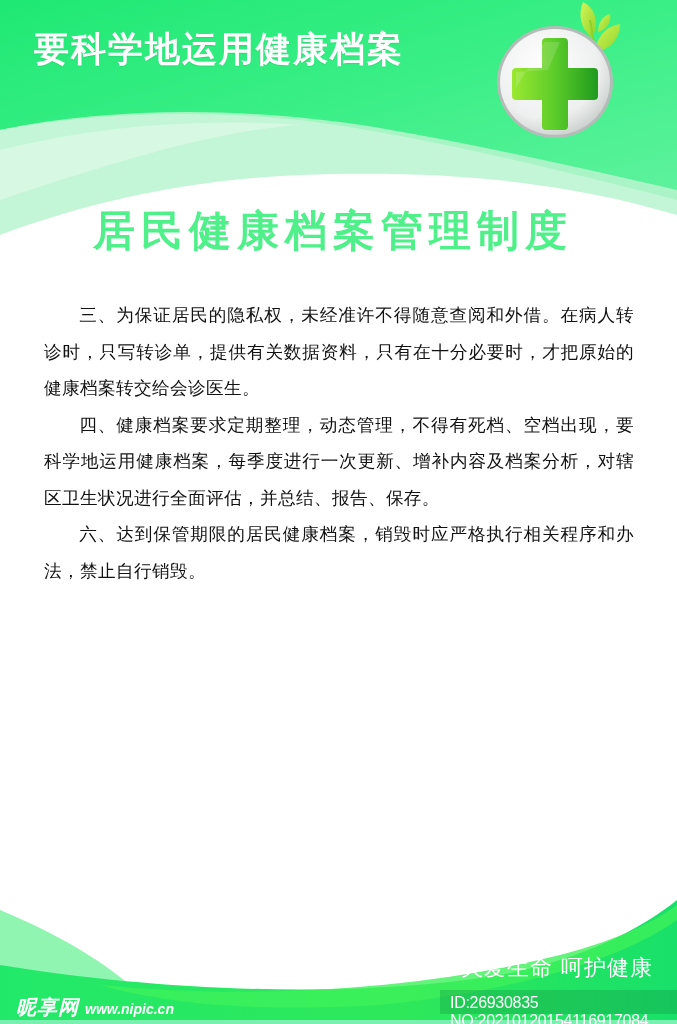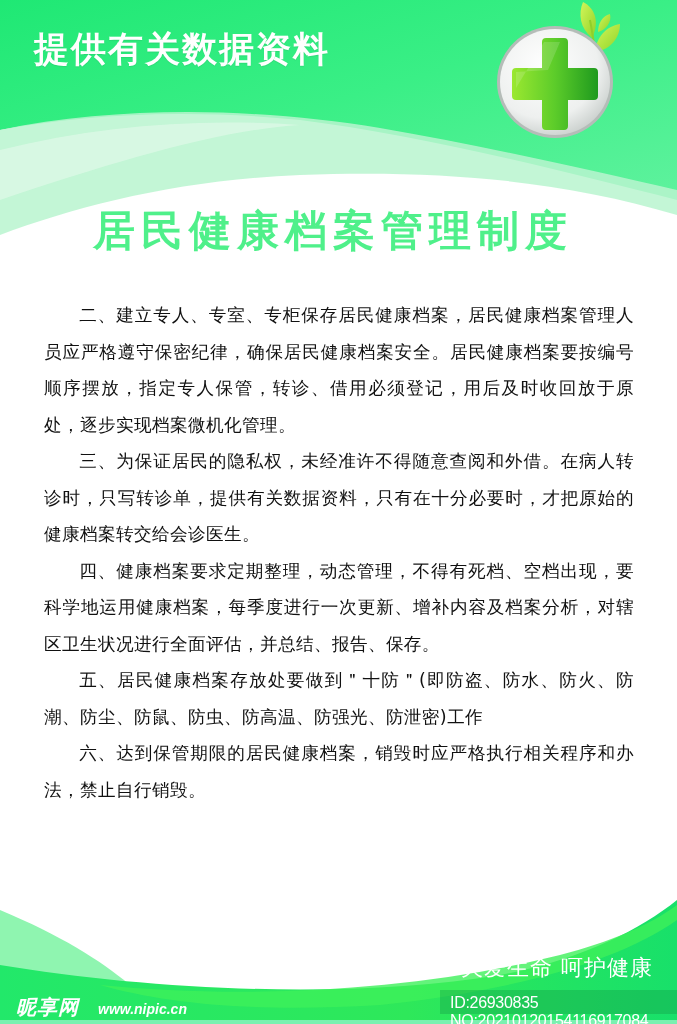--- a/index.html
+++ b/index.html
@@ -41,21 +41,21 @@
       background: rgba(20,150,70,0.35); z-index: 4;
     }
     .id-text {
       position: absolute; left: 450px; top: 994px;
       font-size: 16px; color: #ffffff; z-index: 5; font-family: "Liberation Sans", sans-serif;
       letter-spacing: -0.3px;
     }
     .watermark {
       position: absolute; left: 16px; top: 994px; z-index: 3;
       color: #ffffff; font-weight: bold; font-style: italic;
-      display: flex; align-items: baseline; gap: 19px;
+      display: flex; align-items: baseline; gap: 6px;
     }
     .watermark .wm-brand { font-size: 20px; letter-spacing: 1px; }
     .watermark .wm-url { font-size: 14px; font-family: "Liberation Sans", sans-serif; }
   </style>
 </head>
 <body>
 
 <svg class="bg-svg" viewBox="0 0 677 1024" preserveAspectRatio="none">
   <defs>
     <linearGradient id="topGrad" x1="0" y1="0" x2="1" y2="1">
@@ -75,21 +75,21 @@
   <path d="M0,130 C120,105 260,108 380,128 C480,145 590,170 677,190 L677,215 C560,180 440,170 300,175 C180,180 80,205 0,235 Z" fill="#b9f5cf" opacity="0.85"></path>
   <path d="M0,150 C100,125 200,118 300,125 C220,130 120,160 0,200 Z" fill="#dffae8" opacity="0.7"></path>
 
   <path d="M0,910 C60,935 100,960 130,985 L0,985 Z" fill="#8ff5b0"></path>
 
   <path d="M0,965 C150,990 350,1000 500,975 C580,960 640,930 677,900 L677,1024 L0,1024 Z" fill="url(#botGrad)"></path>
   <path d="M100,985 C250,1000 420,990 560,955 C610,942 650,925 677,905 L677,920 C620,960 520,990 380,1005 C260,1012 170,1005 100,985 Z" fill="#3df05a" opacity="0.8"></path>
   <rect x="0" y="1020" width="677" height="4" fill="#7af0b0"></rect>
 </svg>
 
-<div class="station-name">提供有关数据资料</div>
+<div class="station-name">要科学地运用健康档案</div>
 
 <svg class="logo" viewBox="0 0 150 140">
   <defs>
     <radialGradient id="discGrad" cx="0.4" cy="0.35" r="0.7">
       <stop offset="0" stop-color="#ffffff"></stop>
       <stop offset="0.7" stop-color="#eef0ef"></stop>
       <stop offset="1" stop-color="#c9cfcc"></stop>
     </radialGradient>
     <linearGradient id="crossGrad" x1="0" y1="0" x2="1" y2="0">
       <stop offset="0" stop-color="#9be830"></stop>
@@ -113,24 +113,22 @@
   <ellipse cx="75" cy="82" rx="58" ry="56" fill="#b5bcb8"></ellipse>
   <ellipse cx="75" cy="82" rx="55" ry="53" fill="url(#discGrad)"></ellipse>
 
   <path d="M62,42 Q62,38 66,38 L84,38 Q88,38 88,42 L88,68 L114,68 Q118,68 118,72 L118,96 Q118,100 114,100 L88,100 L88,126 Q88,130 84,130 L66,130 Q62,130 62,126 L62,100 L36,100 Q32,100 32,96 L32,72 Q32,68 36,68 L62,68 Z" fill="url(#crossGrad)"></path>
   <path d="M64,42 L80,42 L68,70 L36,72 L36,88 Z" fill="#ffffff" opacity="0.15"></path>
 </svg>
 
 <div class="doc-title">居民健康档案管理制度</div>
 
 <div class="content">
-  <p class="para">二、建立专人、专室、专柜保存居民健康档案，居民健康档案管理人员应严格遵守保密纪律，确保居民健康档案安全。居民健康档案要按编号顺序摆放，指定专人保管，转诊、借用必须登记，用后及时收回放于原处，逐步实现档案微机化管理。</p>
   <p class="para">三、为保证居民的隐私权，未经准许不得随意查阅和外借。在病人转诊时，只写转诊单，提供有关数据资料，只有在十分必要时，才把原始的健康档案转交给会诊医生。</p>
   <p class="para">四、健康档案要求定期整理，动态管理，不得有死档、空档出现，要科学地运用健康档案，每季度进行一次更新、增补内容及档案分析，对辖区卫生状况进行全面评估，并总结、报告、保存。</p>
-  <p class="para">五、居民健康档案存放处要做到＂十防＂(即防盗、防水、防火、防潮、防尘、防鼠、防虫、防高温、防强光、防泄密)工作</p>
   <p class="para">六、达到保管期限的居民健康档案，销毁时应严格执行相关程序和办法，禁止自行销毁。</p>
 </div>
 
 <div class="watermark">
   <span class="wm-brand">昵享网</span>
   <span class="wm-url">www.nipic.cn</span>
 </div>
 
 <div class="slogan">关爱生命  呵护健康</div>
 <div class="id-bar"></div>

